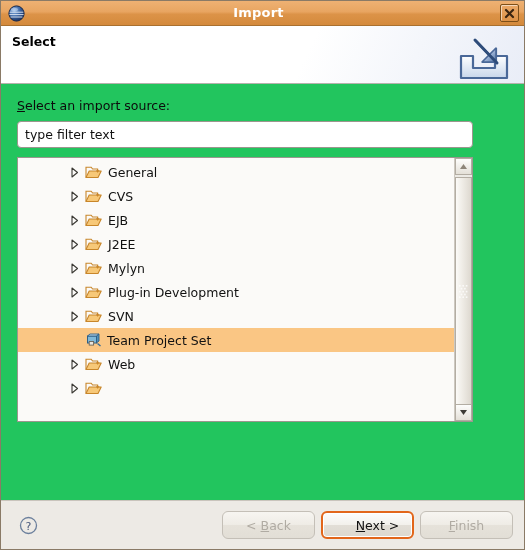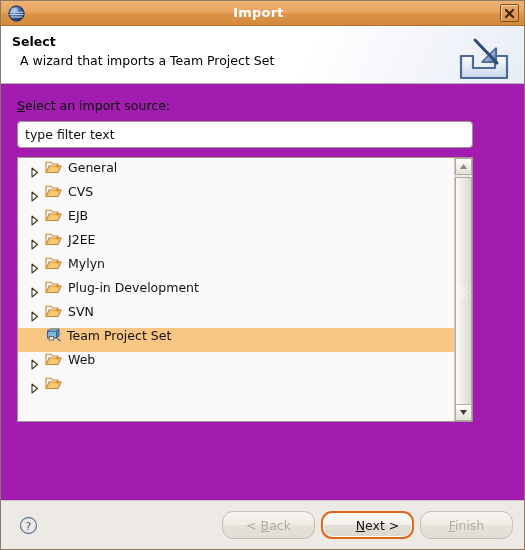--- a/index.html
+++ b/index.html
@@ -91,21 +91,21 @@
     right: 11px;
     top: 11px;
     width: 58px;
     height: 46px;
   }
 
   
   .body {
     position: relative;
     padding: 14px 14px 0 16px;
-    background: #a21caf;
+    background: #22c55e;
     height: 418px;
     box-sizing: border-box;
   }
   .field-label {
     font-size: 12.5px;
     color: #0c0c0c;
     margin-bottom: 8px;
   }
   .mn { text-decoration: underline; }
 
@@ -135,25 +135,27 @@
     display: flex;
     overflow: hidden;
   }
   .tree {
     flex: 1 1 auto;
     overflow: hidden;
     padding-top: 2px;
   }
   .tree-row {
     display: flex;
+    align-items: center;
     height: 24px;
     font-size: 12.5px;
     color: #111111;
     cursor: default;
     white-space: nowrap;
+    padding-left: 40px;
   }
   .tree-row.selected {
     background: #fac684;
   }
   .tw {
     width: 14px;
     margin-left: 9px;
     display: flex;
     align-items: center;
     justify-content: center;
@@ -229,21 +231,21 @@
     margin-right: 11px;
     display: flex;
     align-items: center;
     gap: 6px;
   }
   .btn {
     box-sizing: border-box;
     width: 93px;
     height: 28px;
     border: 1px solid #9e9890;
-    border-radius: 11px;
+    border-radius: 6px;
     background: linear-gradient(to bottom, #fcfcfb 0%, #f3f1ec 48%, #e2ded6 52%, #dcd8cf 100%);
     font-family: "DejaVu Sans", "Liberation Sans", sans-serif;
     font-size: 12.5px;
     color: #111111;
     display: flex;
     align-items: center;
     justify-content: center;
     cursor: pointer;
     padding: 0;
   }
@@ -282,21 +284,20 @@
     <span class="title-text">Import</span>
     <span class="close-btn">
       <svg viewBox="0 0 11 11" width="11" height="11">
         <path d="M2 2 L9 9 M9 2 L2 9" stroke="#3a2410" stroke-width="2.2" stroke-linecap="round" fill="none"></path>
       </svg>
     </span>
   </div>
 
   <div class="header">
     <div class="header-title">Select</div>
-    <div class="header-desc">A wizard that imports a Team Project Set</div>
     <span class="header-icon">
       <svg viewBox="0 0 58 46" width="58" height="46">
         <defs>
           <linearGradient id="trayg" x1="0" y1="0" x2="0" y2="1">
             <stop offset="0%" stop-color="#ffffff"></stop>
             <stop offset="100%" stop-color="#c8d6ea"></stop>
           </linearGradient>
           <linearGradient id="arrg" x1="0" y1="0" x2="1" y2="1">
             <stop offset="0%" stop-color="#e8eef8"></stop>
             <stop offset="60%" stop-color="#93abd0"></stop>

